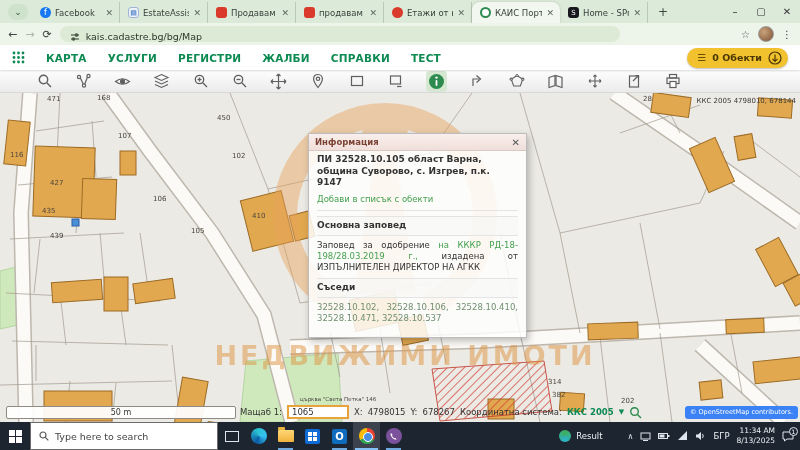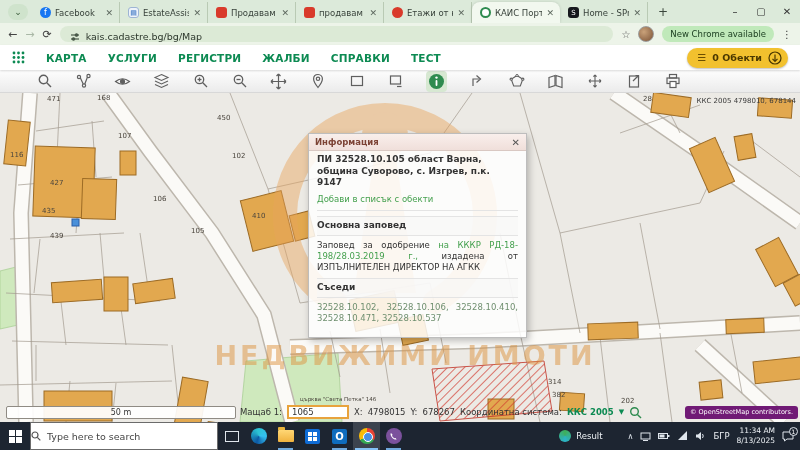--- a/index.html
+++ b/index.html
@@ -48,41 +48,41 @@
   .tool.active { width:21px; height:21px; background:#d7e8d2; border-radius:4px; }
 
   
   .map { position:absolute; left:0; top:93px; width:800px; height:329px; background:#eceae5; overflow:hidden; }
   .scalebar { position:absolute; left:6px; top:313px; width:230px; height:13px; background:rgba(255,255,255,.92); border:1px solid #8f8b84; border-radius:2px; font-size:8px; color:#333; display:flex; align-items:center; justify-content:center; }
   .statusrow { position:absolute; left:240px; top:311px; right:2px; height:16px; display:flex; align-items:center; gap:5px; font-size:8.5px; color:#333; }
   .statusrow .lab { white-space:nowrap; }
   .scaleinput { width:62px; height:14px; border:2px solid #e8a33d; background:#fff; font-size:8.5px; color:#333; padding:0 3px; font-family:"DejaVu Sans",sans-serif; }
   .crsval { color:#0c8a52; font-weight:bold; white-space:nowrap; }
   .crsarrow { color:#0c8a52; font-size:7px; }
-  .osmbadge { margin-left:auto; height:13px; background:#701a75; color:#fff; font-size:6.5px; border-radius:3px; display:flex; align-items:center; padding:0 5px; white-space:nowrap; }
+  .osmbadge { margin-left:auto; height:13px; background:#3b82f6; color:#fff; font-size:6.5px; border-radius:3px; display:flex; align-items:center; padding:0 5px; white-space:nowrap; }
 
   
   .popup { position:absolute; left:308px; top:133px; width:219px; background:rgba(255,255,255,.84); border:1px solid #bdbdbd; box-shadow:2px 3px 7px rgba(0,0,0,.25); z-index:6; }
   .popup .hd { height:17px; background:linear-gradient(#f9efec,#f0dfda); border-bottom:1px solid #d9c8c2; display:flex; align-items:center; padding:0 6px; }
   .popup .hd .t { font-size:8.5px; font-weight:bold; color:#7c4335; flex:1; }
   .popup .hd .x { font-size:10px; color:#555; }
   .popup .bd { padding:3px 8px 8px; font-size:8.5px; color:#333; line-height:1.3; }
   .popup .title { font-weight:bold; font-size:9px; margin-bottom:5px; }
   .popup .addlink { color:#44a04e; font-size:8.5px; display:block; padding-bottom:5px; border-bottom:1px solid #e4e4e4; margin-bottom:5px; }
   .popup .para { text-align:justify; margin-bottom:5px; }
   .popup .sect { font-weight:bold; font-size:9px; border-top:1px solid #e4e4e4; border-bottom:1px solid #e4e4e4; padding:3px 0; margin-bottom:4px; background:rgba(246,246,246,.6); }
   .greenlink { color:#44a04e; }
   .nblinks { color:#6f8f6f; }
 
   
   .taskbar { position:absolute; left:0; top:422px; width:800px; height:28px; background:#1d2531; display:flex; align-items:stretch; z-index:10; }
   .startbtn { width:30px; display:flex; align-items:center; justify-content:center; }
   .winlogo { display:grid; grid-template-columns:6px 6px; grid-template-rows:6px 6px; gap:1px; }
   .winlogo i { background:#fff; }
-  .tsearch { width:188px; background:#fff; border:1px solid #6b6b6b; display:flex; align-items:center; gap:6px; padding:0 0; }
+  .tsearch { width:188px; background:#fff; border:1px solid #6b6b6b; display:flex; align-items:center; gap:6px; padding:0 8px; }
   .tsearch .ph { font-size:9.5px; color:#444; white-space:nowrap; }
   .tbicon { width:27px; position:relative; display:flex; align-items:center; justify-content:center; }
   .tbicon.openline::after { content:""; position:absolute; bottom:0; left:6px; right:6px; height:2px; background:#6fa8dc; }
   .tbicon.activeapp { background:rgba(255,255,255,.14); }
   .tbicon.activeapp::after { left:2px; right:2px; background:#85c1f5; }
   .edge { width:16px; height:16px; border-radius:50%; background:conic-gradient(from 200deg,#0c59a4,#2bc3d2 40%,#35c1f1 70%,#0c59a4); }
   .folder { width:16px; height:12px; background:linear-gradient(#ffd775,#f0b23e); border-radius:1px; position:relative; }
   .folder::before { content:""; position:absolute; top:-3px; left:0; width:7px; height:3px; background:#e8b33c; border-radius:1px 1px 0 0; }
   .store { width:15px; height:15px; background:#0f6cd6; border-radius:2px; display:flex; align-items:center; justify-content:center; }
   .store i { display:grid; grid-template-columns:4px 4px; grid-template-rows:4px 4px; gap:1px; }
@@ -164,21 +164,20 @@
             <line x1="1" y1="3" x2="9" y2="3"></line>
             <line x1="1" y1="7" x2="9" y2="7"></line>
             <circle cx="6.5" cy="3" r="1.2" fill="#4a5a4a"></circle>
             <circle cx="3.5" cy="7" r="1.2" fill="#4a5a4a"></circle>
           </g>
         </svg>
       <span class="url">kais.cadastre.bg/bg/Map</span>
     </div>
     <span class="star">☆</span>
     <div class="avatar"></div>
-    <div class="updatepill">New Chrome available</div>
     <span class="dots">⋮</span>
   </div>
 
   <div class="appnav">
     <svg width="13" height="13" viewBox="0 0 13 13">
       <g fill="#0c8a52">
           <circle cx="2" cy="2" r="1.4"></circle>
           <circle cx="6.5" cy="2" r="1.4"></circle>
           <circle cx="11" cy="2" r="1.4"></circle>
           <circle cx="2" cy="6.5" r="1.4"></circle>

